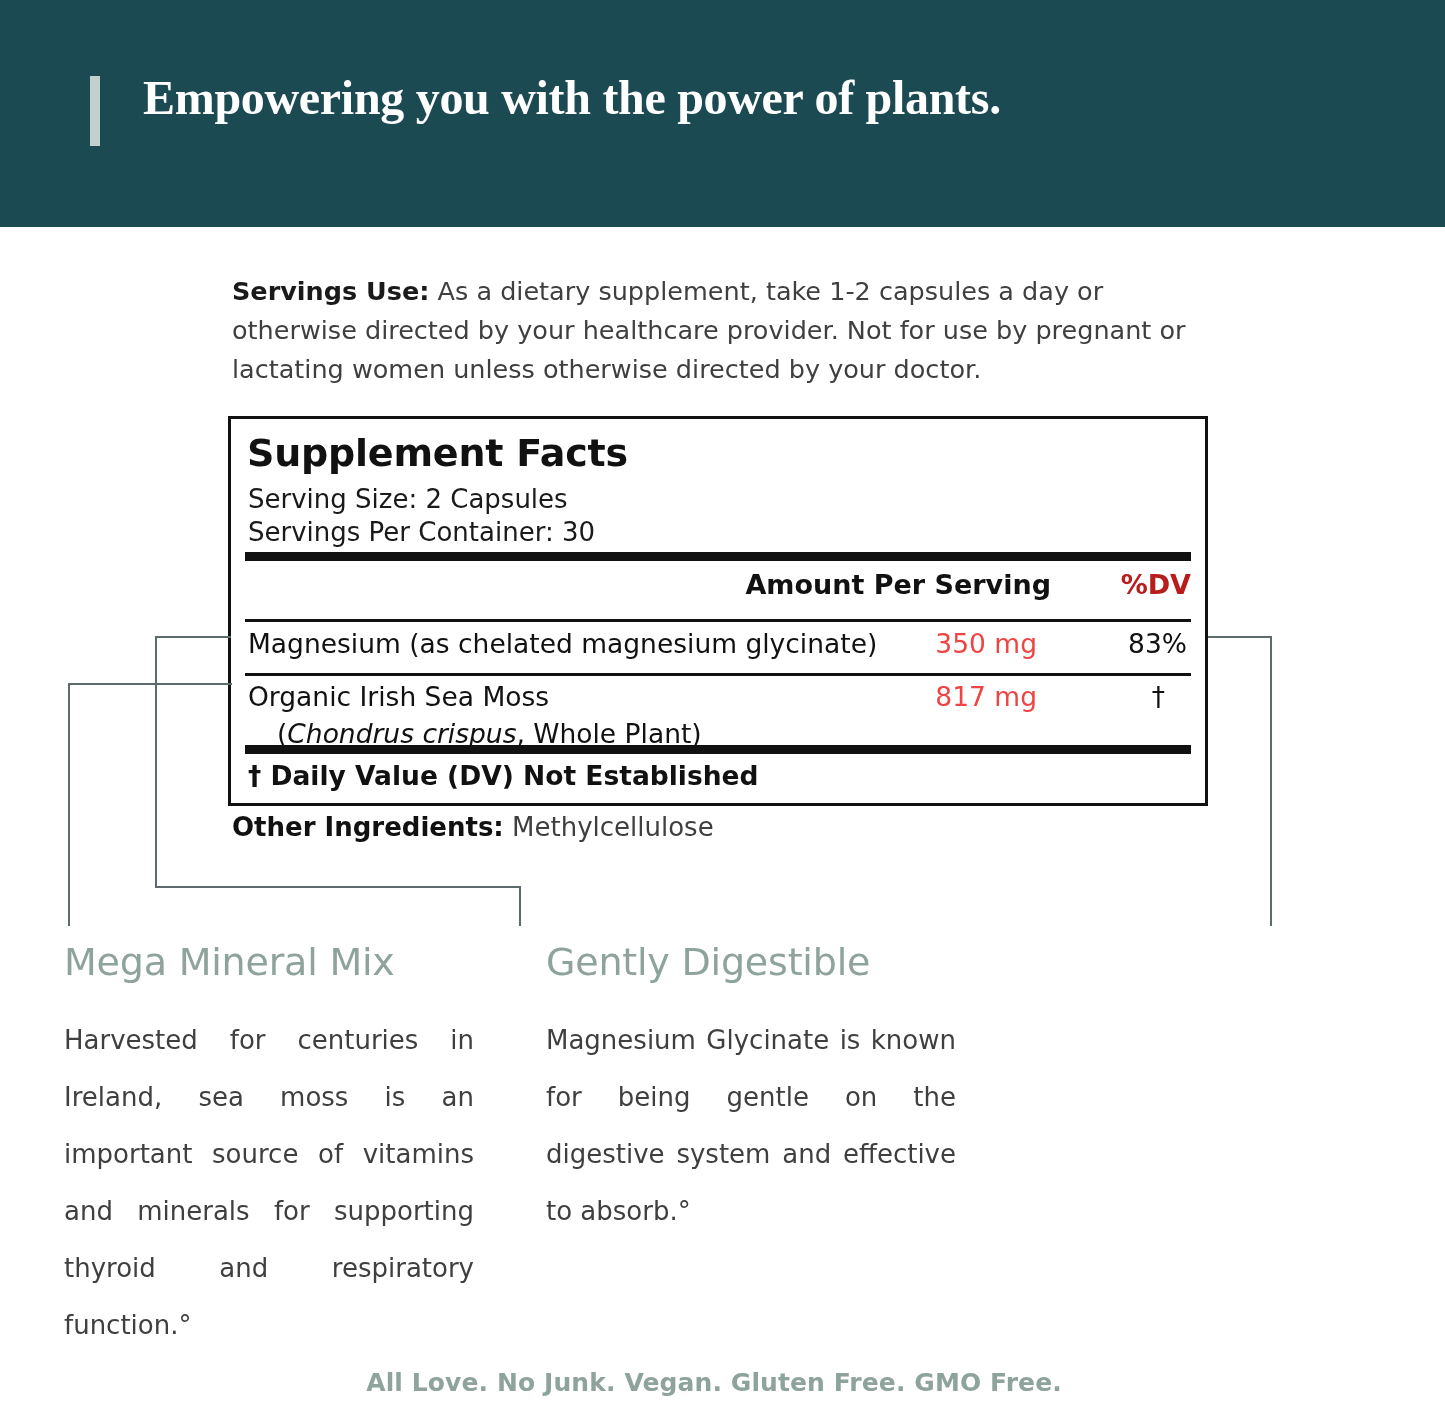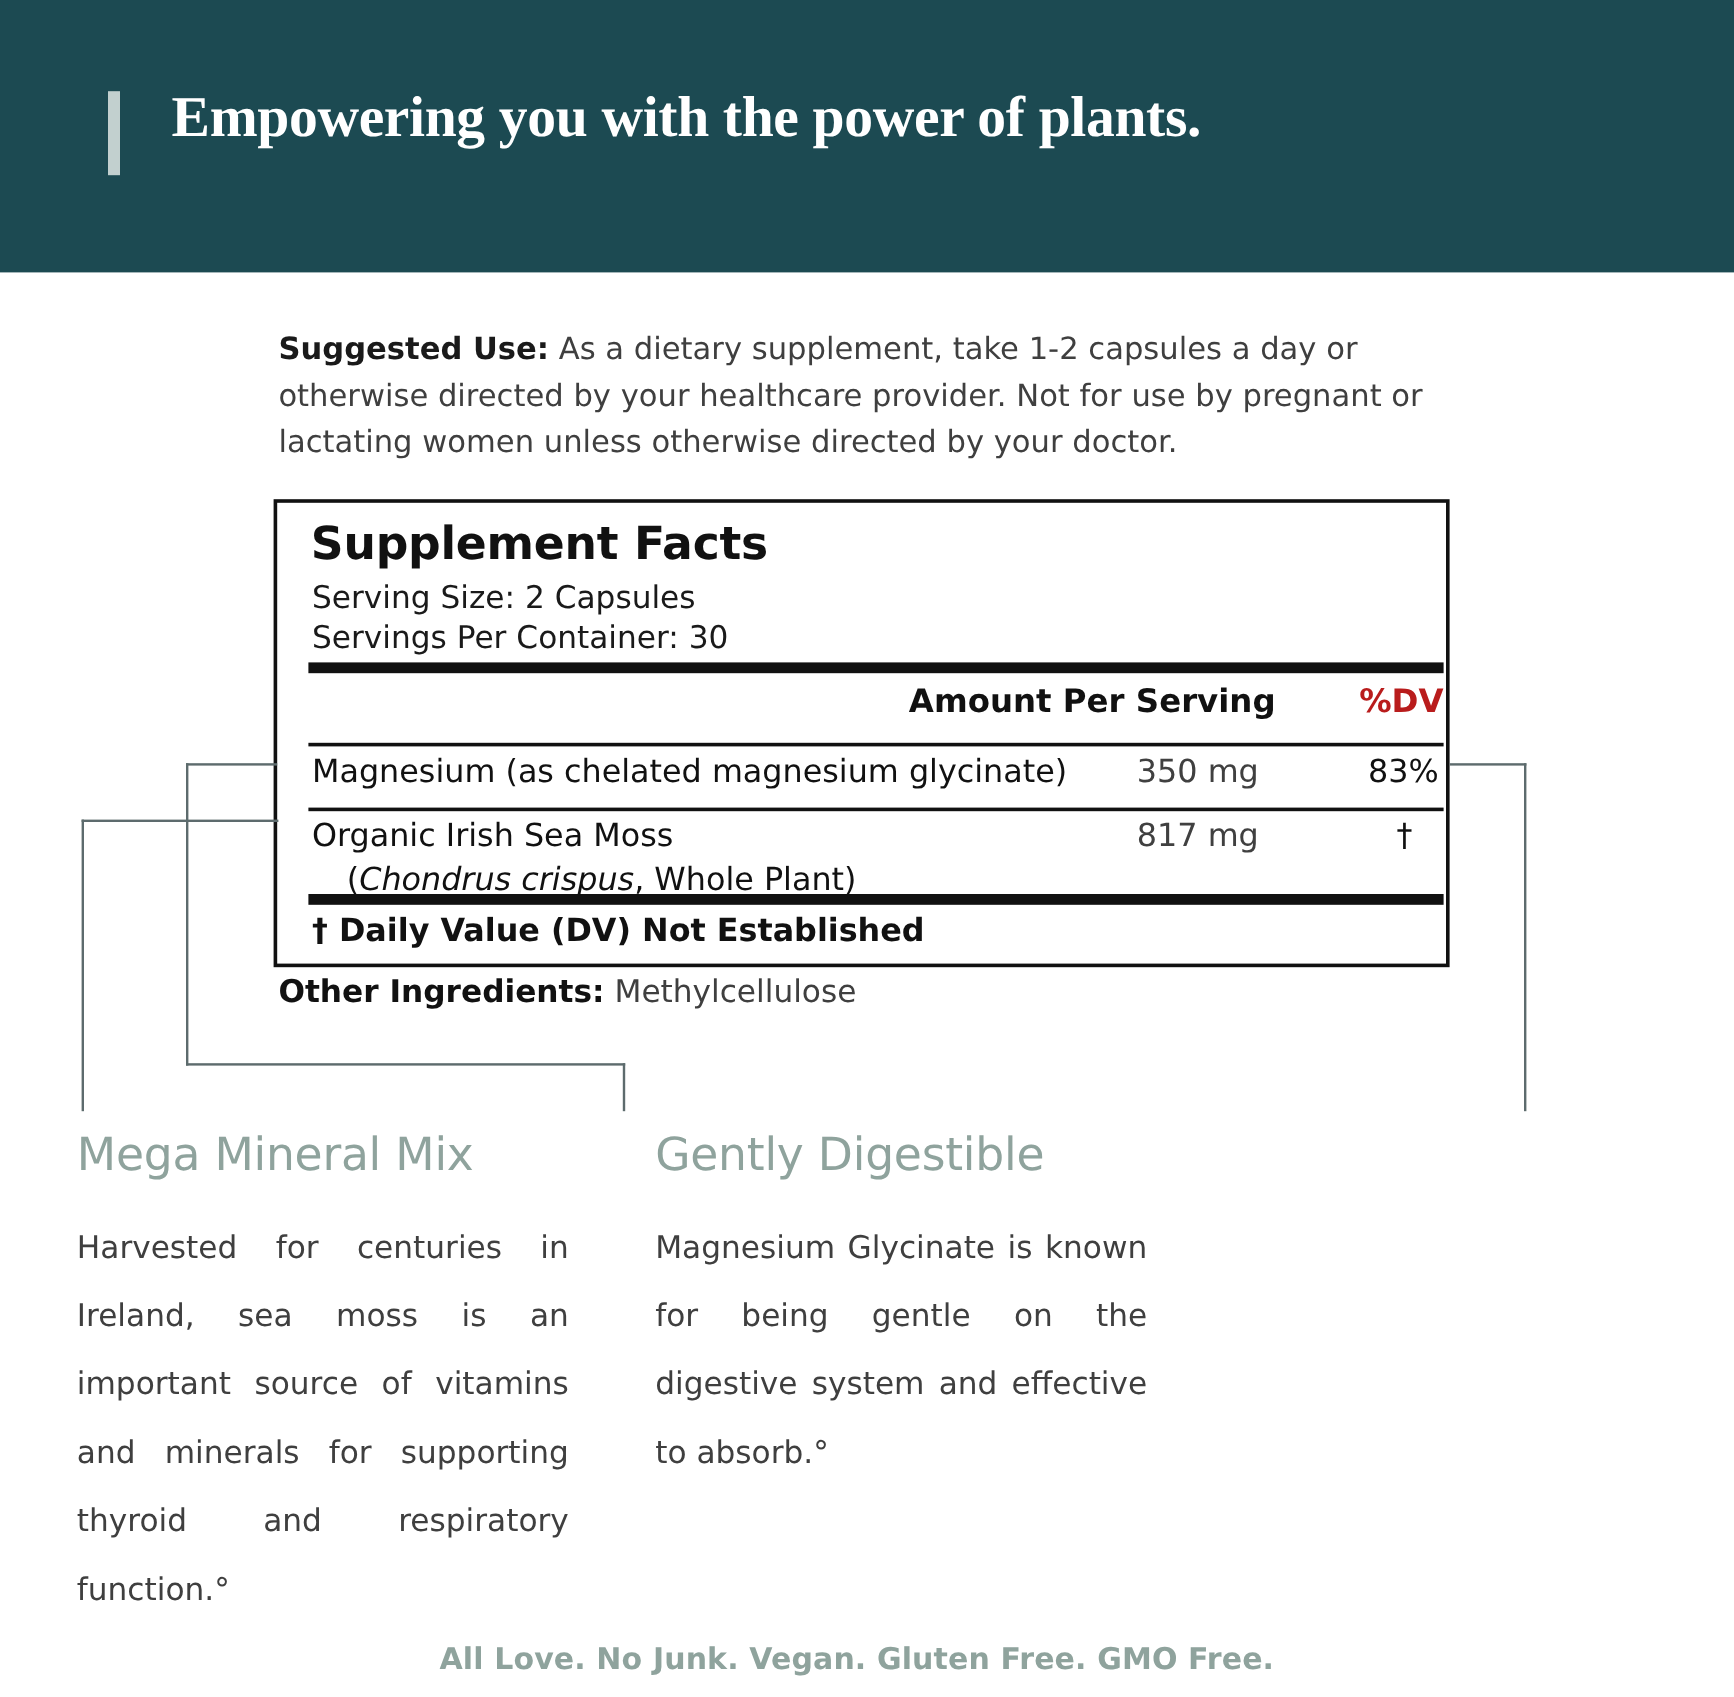--- a/index.html
+++ b/index.html
@@ -77,21 +77,20 @@
     border: 3px solid #111111;
     box-sizing: border-box;
     background: #ffffff;
   }
   .facts-inner {
     position: relative;
     width: 100%;
     height: 100%;
     padding: 0 14px;
     box-sizing: border-box;
-    margin-left: 12px;
   }
   .facts-title {
     position: absolute;
     left: 16px;
     top: 12px;
     font-size: 38px;
     font-weight: bold;
     color: #111111;
     letter-spacing: -0.2px;
   }
@@ -168,21 +167,21 @@
     font-size: 26.5px;
     color: #111111;
     white-space: nowrap;
   }
   .nut-sub i { font-style: italic; }
   .nut-amount {
     position: absolute;
     right: 168px;
     top: 0;
     font-size: 26.5px;
-    color: #404040;
+    color: #ef4444;
     white-space: nowrap;
   }
   .nut-dv {
     position: absolute;
     right: 18px;
     top: 0;
     font-size: 26.5px;
     color: #111111;
     white-space: nowrap;
   }
@@ -262,21 +261,21 @@
 <body>
 
 <div class="page">
 
   <div class="banner">
     <div class="banner-rule"></div>
     <div class="banner-title">Empowering you with the power of plants.</div>
   </div>
 
   <div class="suggested">
-    <b>Suggested Use:</b>
+    <b>Servings Use:</b>
     <span class="body-text">As a dietary supplement, take 1-2 capsules a day or otherwise directed by your healthcare provider. Not for use by pregnant or lactating women unless otherwise directed by your doctor.</span>
   </div>
 
   <div class="facts">
     <div class="facts-inner">
       <div class="facts-title">Supplement Facts</div>
       <div class="serving-size">Serving Size: 2 Capsules</div>
       <div class="servings-per">Servings Per Container: 30</div>
 
       <div class="rule-thick" style="top:133px;"></div>

